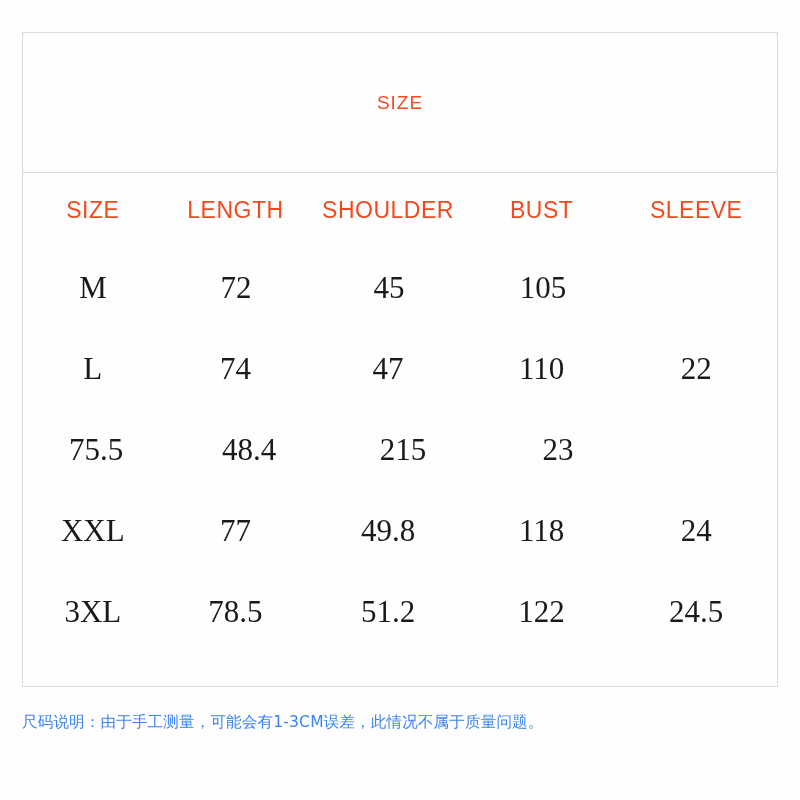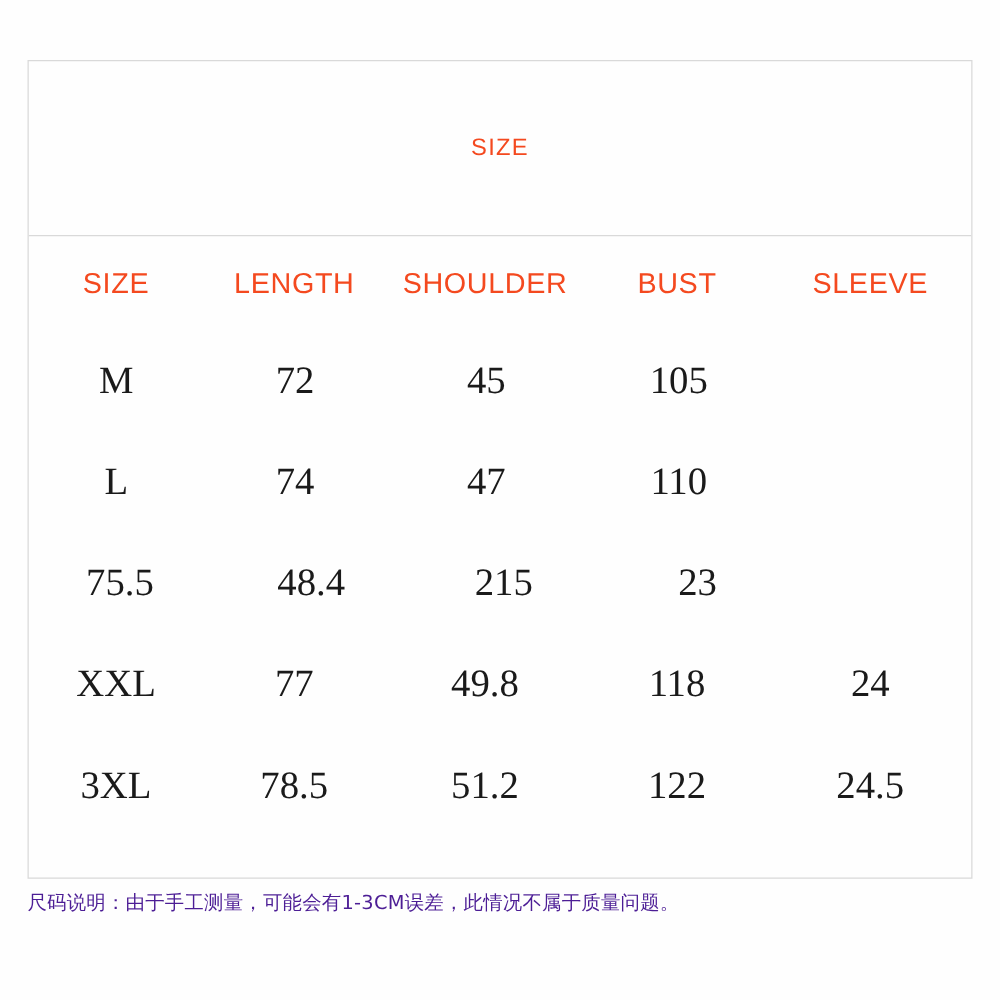--- a/index.html
+++ b/index.html
@@ -15,21 +15,21 @@
   }
   #page {
     position: relative;
     width: 800px;
     height: 800px;
     background: #fefefe;
   }
   .size-table {
     position: absolute;
     left: 22px;
-    top: 48px;
+    top: 32px;
     width: 756px;
     border: 1px solid #d9d9d9;
     box-sizing: border-box;
   }
   .table-title {
     height: 140px;
     display: flex;
     align-items: center;
     justify-content: center;
     border-bottom: 1px solid #d9d9d9;
@@ -73,21 +73,21 @@
   .c1 { width: 146px; }
   .c2 { width: 160px; }
   .c3 { width: 148px; }
   .c4 { width: 162px; }
   .note {
     position: absolute;
     left: 22px;
     top: 712px;
     width: 756px;
     font-size: 15.5px;
-    color: #4c1d95;
+    color: #3b82f6;
     font-family: "DejaVu Sans", sans-serif;
     letter-spacing: 0.2px;
   }
 </style>
 </head>
 <body>
 
 <div id="page">
 
   <div class="size-table">
@@ -111,20 +111,21 @@
         <div class="cell c1">72</div>
         <div class="cell c2">45</div>
         <div class="cell c3">105</div>
       </div>
 
       <div class="row data-row">
         <div class="cell c0">L</div>
         <div class="cell c1">74</div>
         <div class="cell c2">47</div>
         <div class="cell c3">110</div>
+        <div class="cell c4">22</div>
       </div>
 
       <div class="row data-row">
         <div class="cell c1">75.5</div>
         <div class="cell c2">48.4</div>
         <div class="cell c3">215</div>
         <div class="cell c4">23</div>
       </div>
 
       <div class="row data-row">

